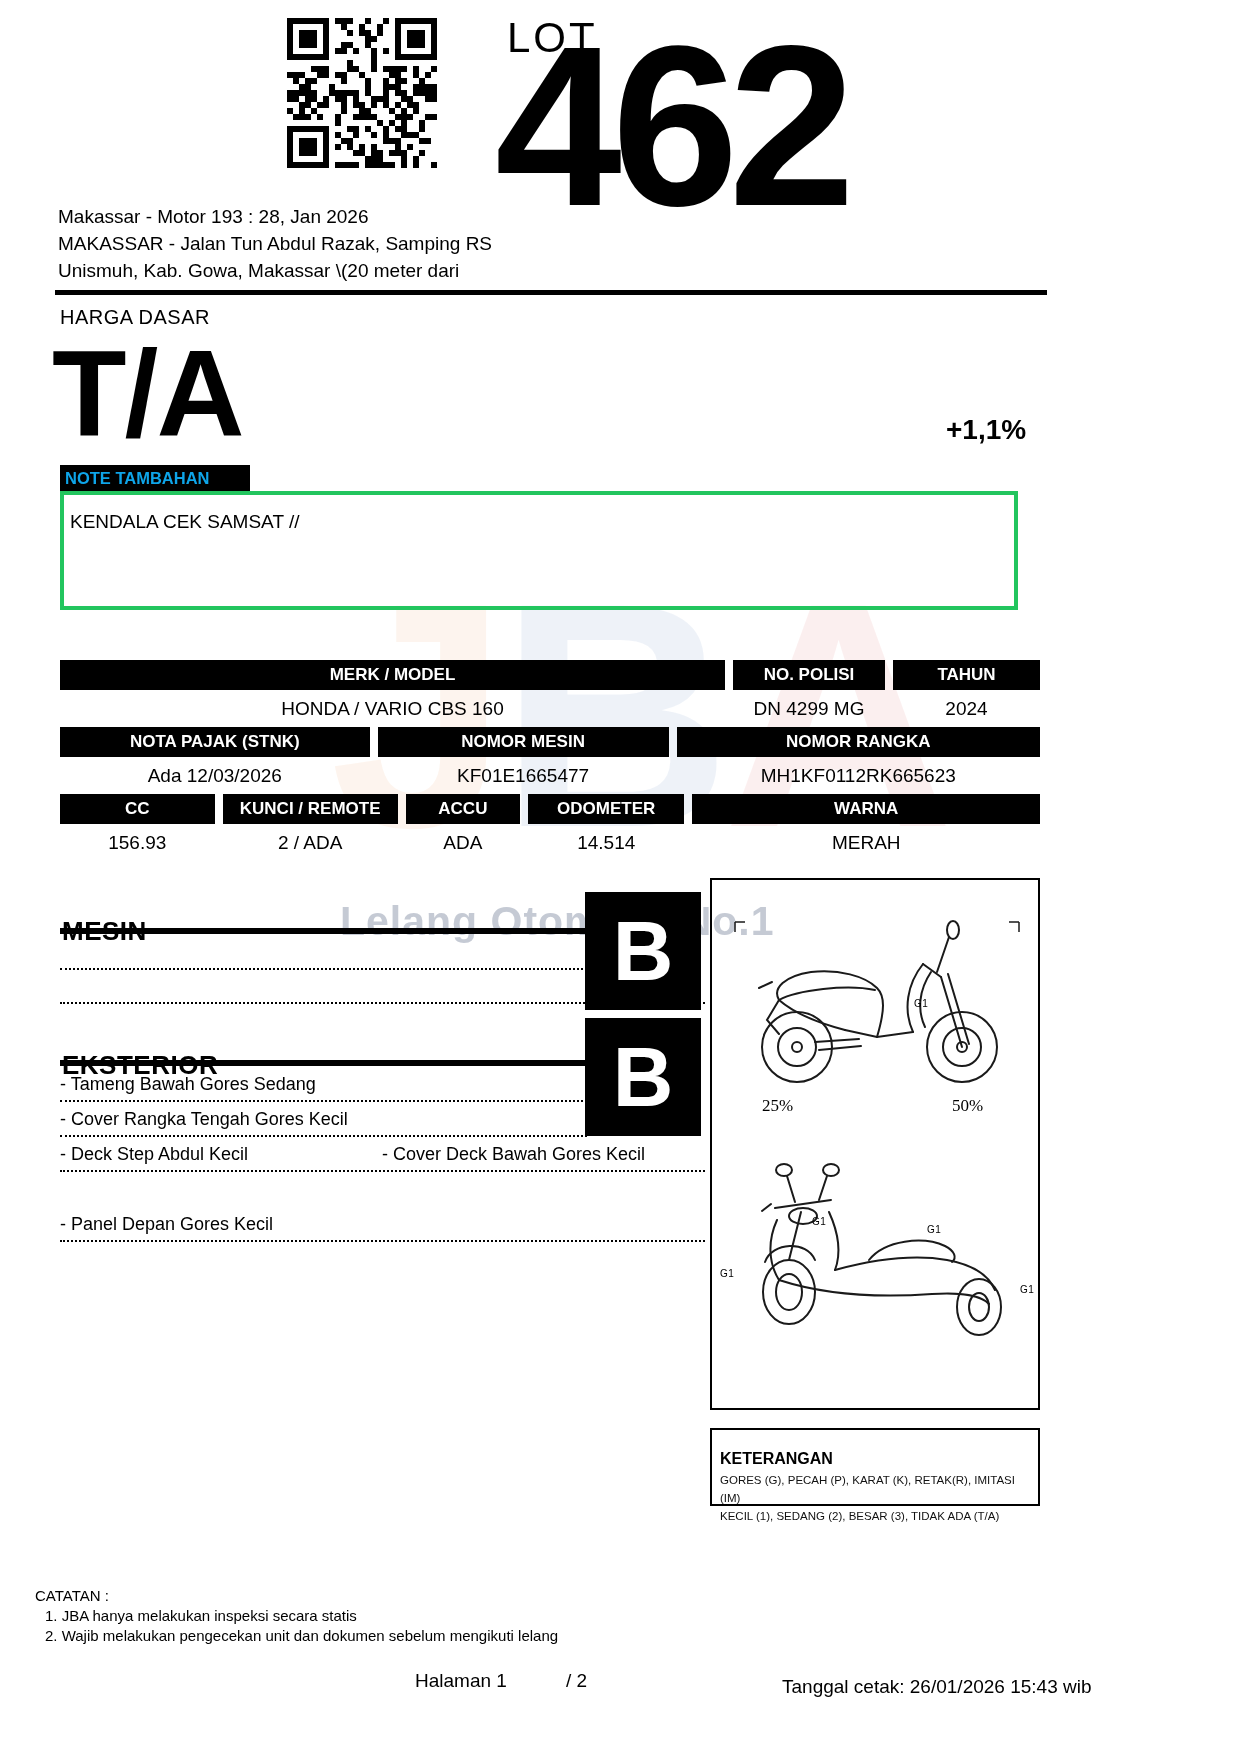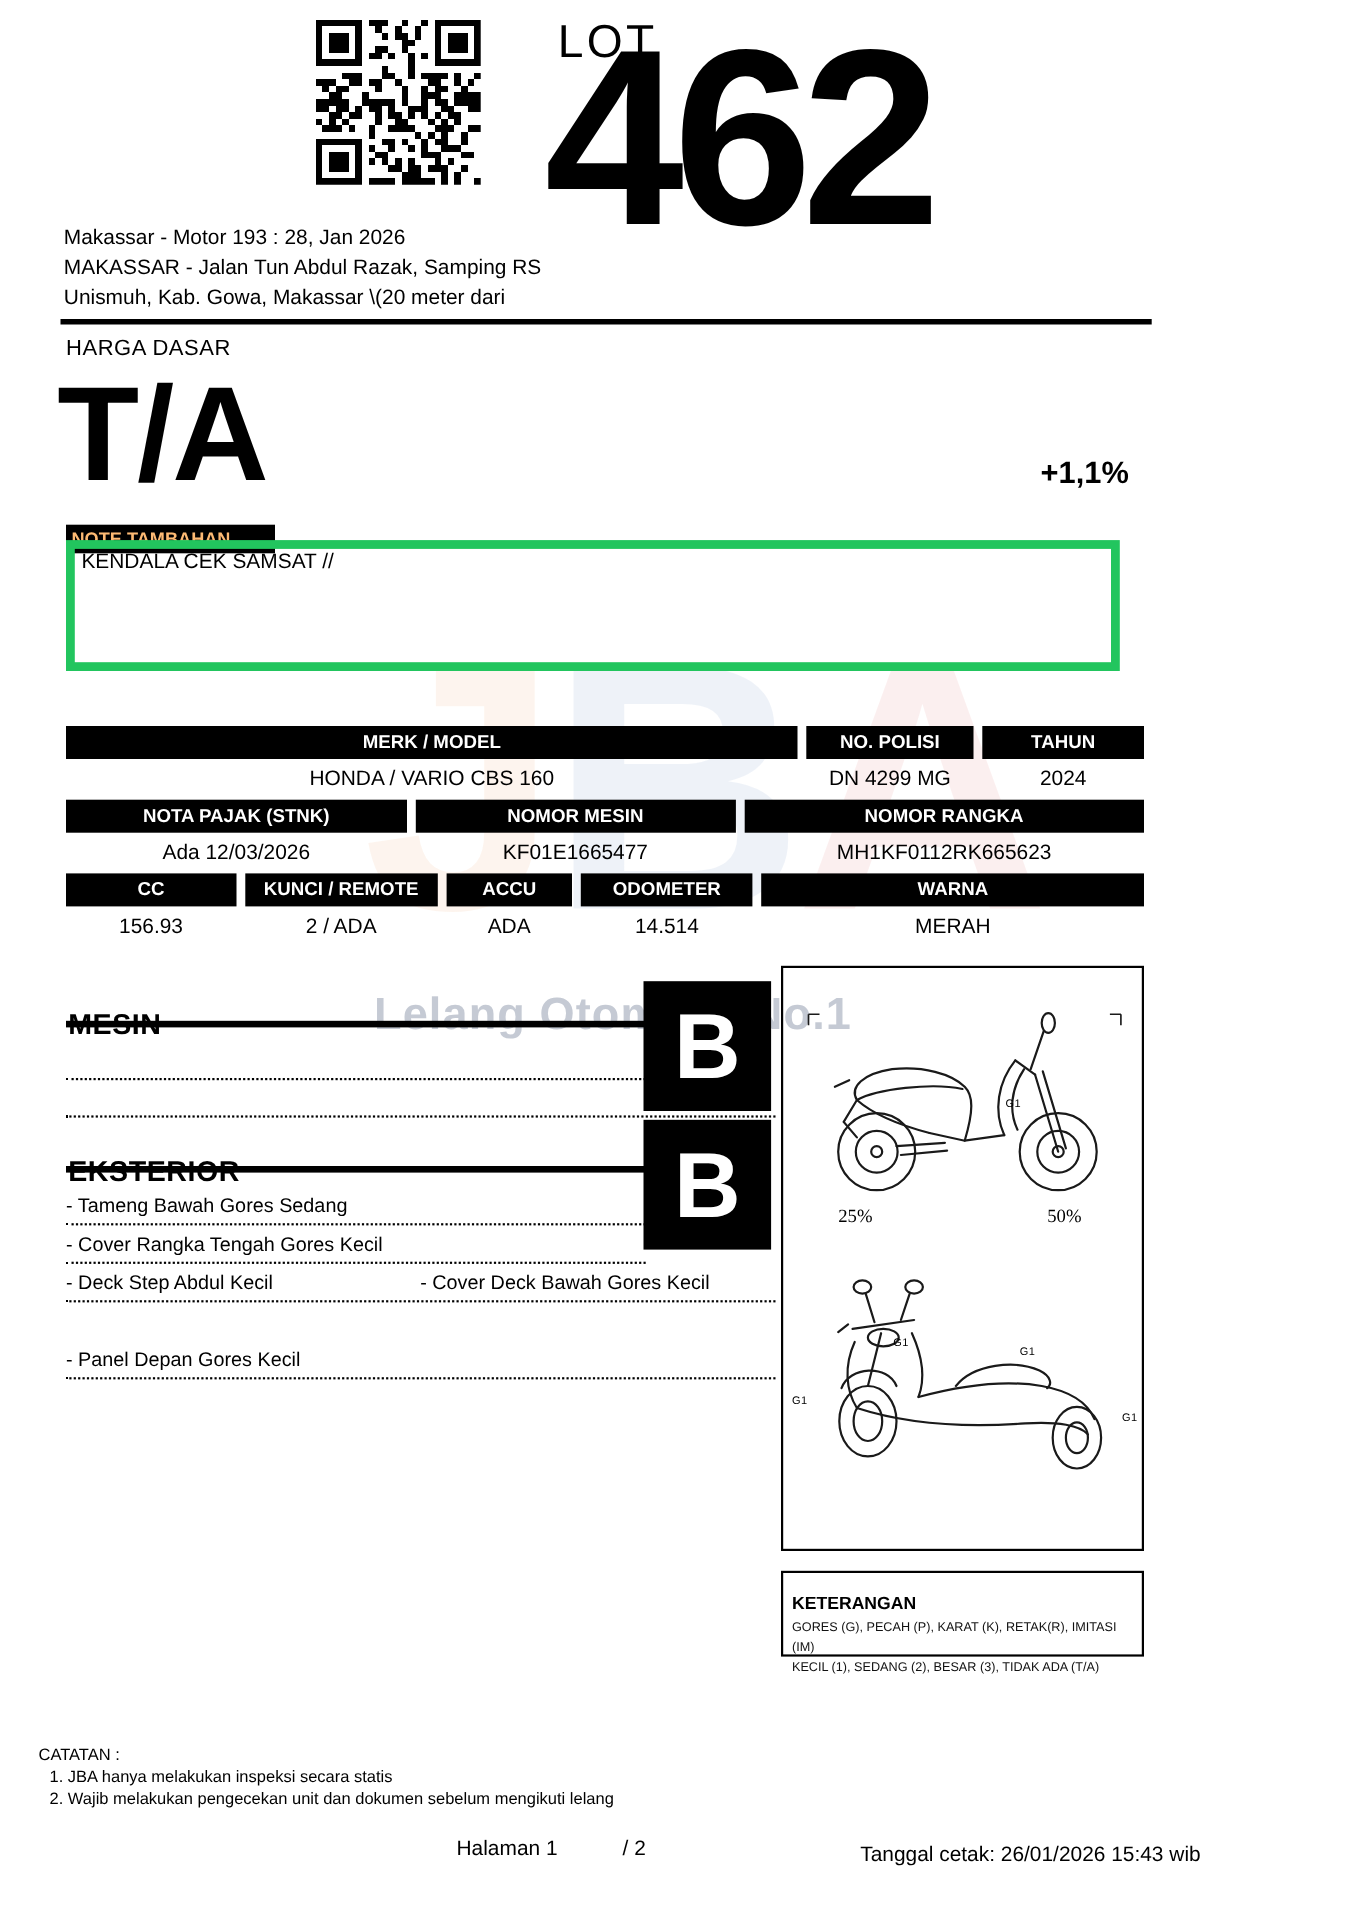--- a/index.html
+++ b/index.html
@@ -26,40 +26,40 @@
     line-height:.95; letter-spacing:-10px; }
   .venue { left:58px; top:203px; font-size:19px; line-height:27px; }
   .rule-top { left:55px; top:290px; width:992px; height:5px; background:#000; }
 
   
   .price-label { left:60px; top:306px; font-size:20px; letter-spacing:.5px; }
   .price-value { left:52px; top:333px; font-size:122px; font-weight:bold; letter-spacing:-2px; line-height:1; }
   .price-increment { left:946px; top:414px; font-size:28px; font-weight:bold; }
 
   
-  .note-header { left:60px; top:477px; width:190px; height:26px; background:#000;
-    color:#fdba74; font-weight:bold; font-size:16.5px; line-height:26px; padding-left:5px; }
-  .note-box { left:60px; top:491px; width:958px; height:119px; border:8px solid #22c55e;
-    padding:1px 6px; font-size:19px; }
+  .note-header { left:60px; top:465px; width:190px; height:26px; background:#000;
+    color:#0ea5e9; font-weight:bold; font-size:16.5px; line-height:26px; padding-left:5px; }
+  .note-box { left:60px; top:491px; width:958px; height:119px; border:4px solid #22c55e;
+    padding:16px 6px; font-size:19px; }
 
   
   .spec-table { left:60px; top:660px; width:980px; }
   .trow { display:flex; gap:8px; }
   .trow .cell { display:flex; align-items:center; justify-content:center; }
   .th .cell { background:#000; color:#fff; font-weight:bold; font-size:17px; height:30px; }
   .tv .cell { font-size:19px; height:37px; }
   .w665{width:665px}.w152{width:152px}.w147{width:147px}
   .w360{width:316px}.w297{width:297px}.w307{width:371px}
   .w165{width:165px}.w187{width:187px}.w122{width:122px}.w167{width:167px}
 
   
   .sec-title { font-size:26px; font-weight:bold; letter-spacing:.5px;margin-top:28px; }
   .mesin-title { left:62px; top:888px; }
   .mesin-bar { left:60px; top:928px; width:527px; height:6px; background:#000; }
-  .dotted { border-bottom:2px dotted #000;margin-top:12px; }
+  .dotted { border-bottom:2px dotted #000; }
   .mesin-dot1 { left:60px; top:944px; width:527px; height:26px; }
   .mesin-dot2 { left:60px; top:978px; width:645px; height:26px; }
   .grade-box { width:116px; height:118px; background:#000; color:#fff;
     display:flex; align-items:center; justify-content:center;
     font-size:84px; font-weight:bold; }
   .grade-mesin { left:585px; top:892px; }
   .grade-eks  { left:585px; top:1018px; }
   .eks-title { left:62px; top:1022px; }
   .eks-bar { left:60px; top:1060px; width:527px; height:6px; background:#000; }
   .ext-row { left:60px; height:28px; font-size:18px; }

